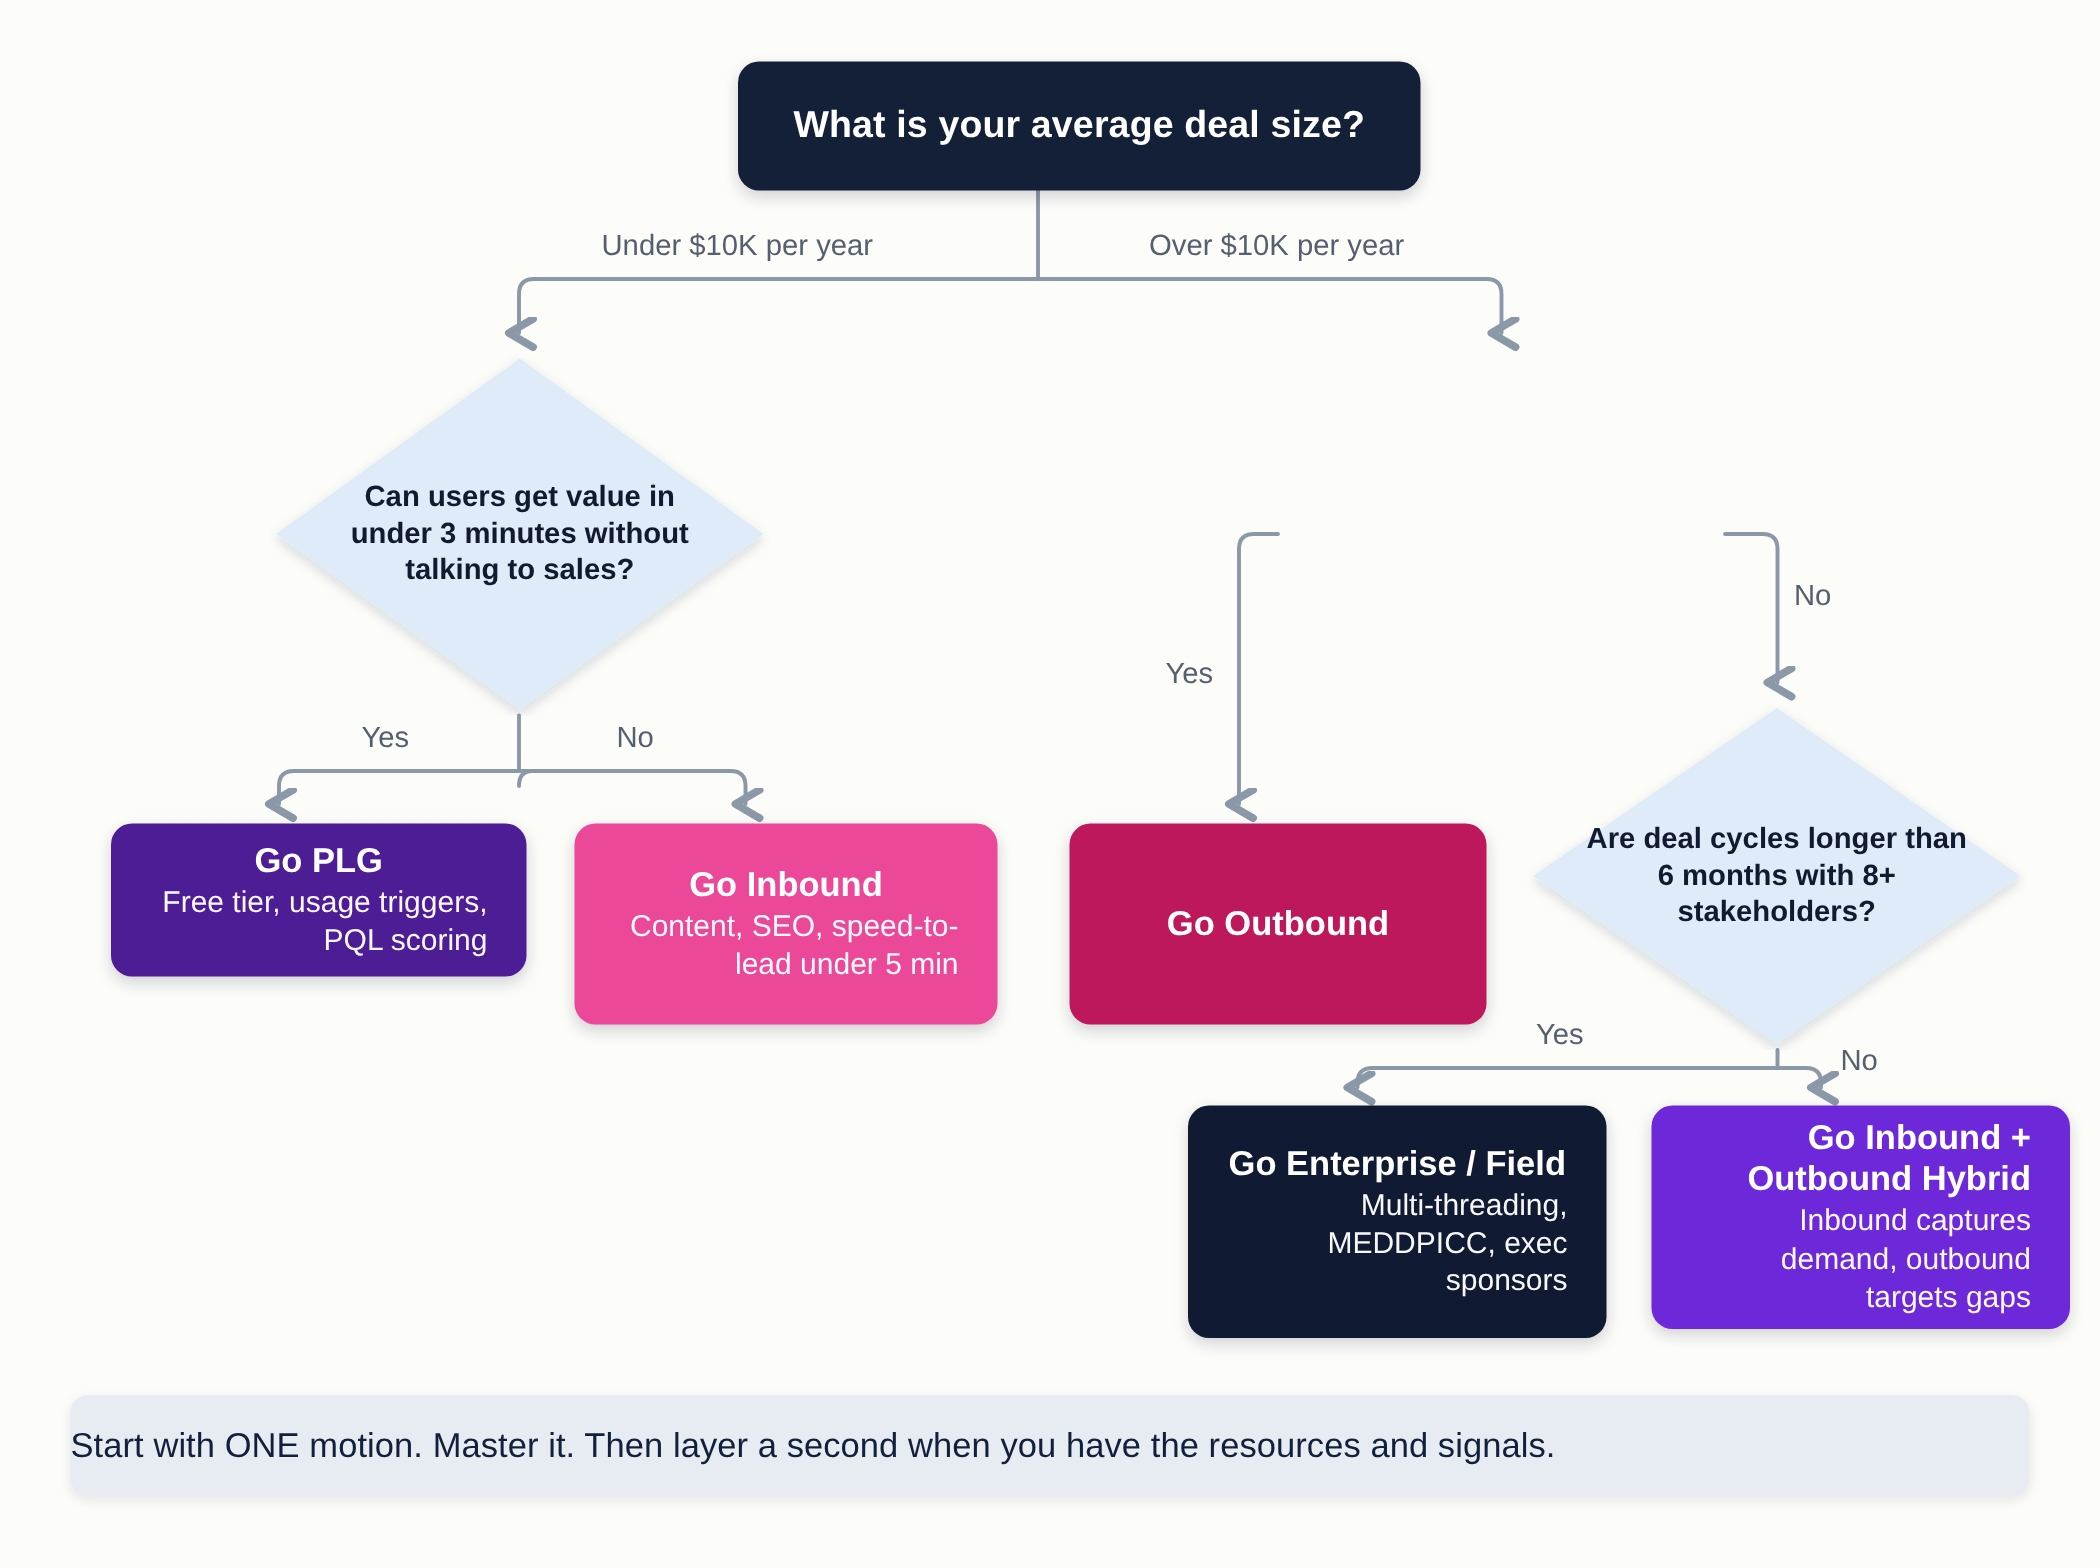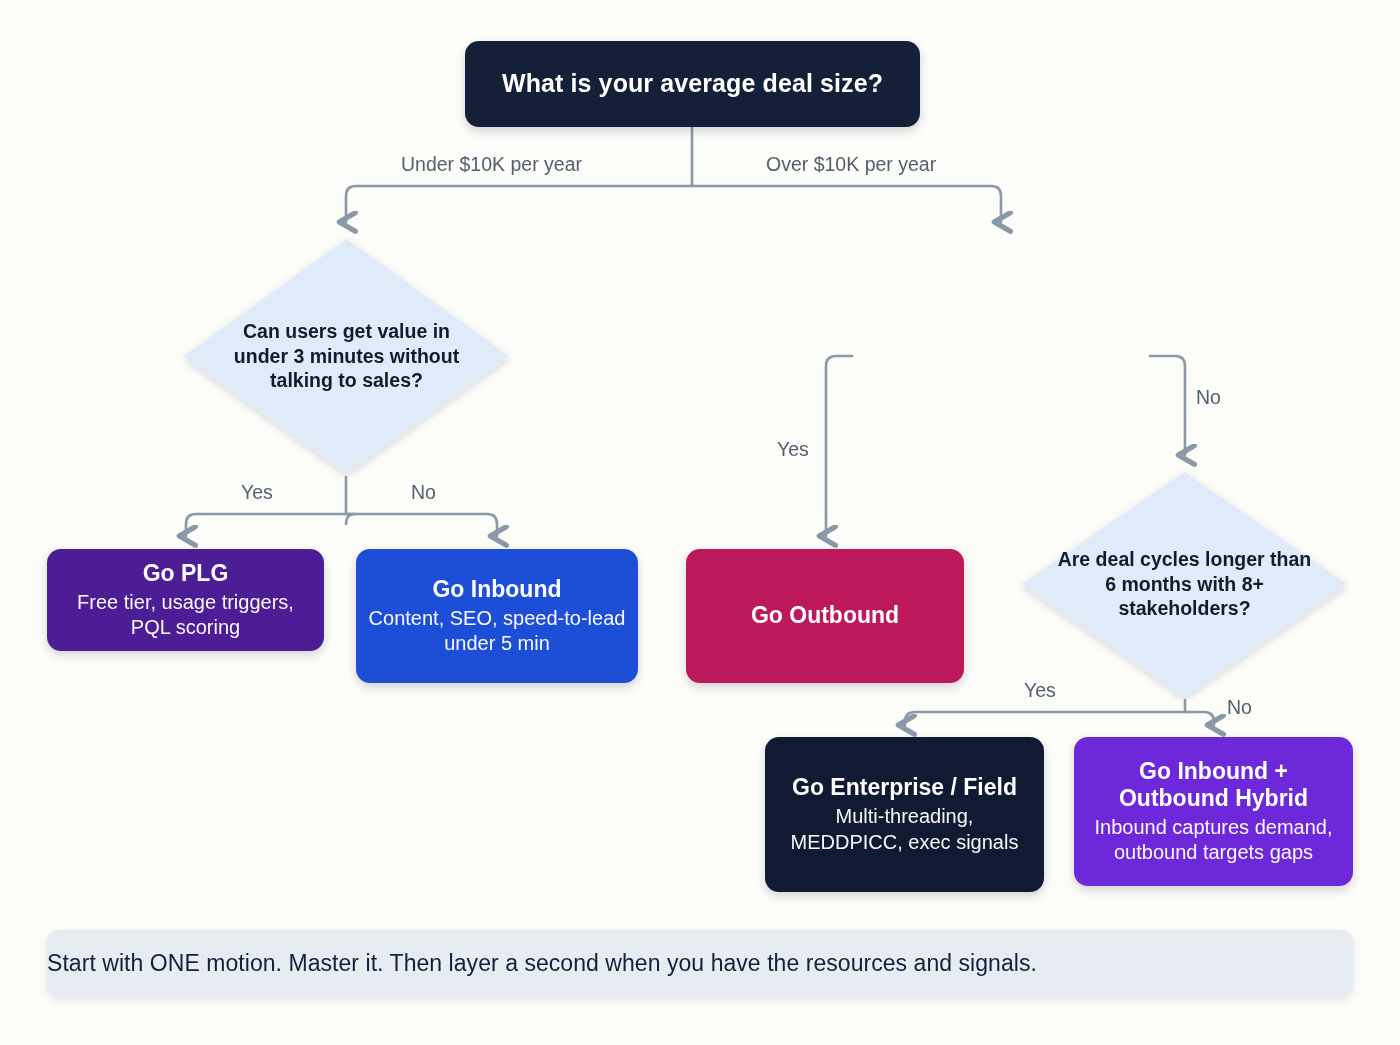--- a/index.html
+++ b/index.html
@@ -32,23 +32,24 @@
     box-sizing: border-box;
   }
 
   
   .boxnode {
     border-radius: 14px;
     display: flex;
     flex-direction: column;
     align-items: center;
     justify-content: center;
-    text-align: center;
+    text-align: right;
     box-shadow: 0 4px 10px rgba(20,30,55,0.18);
-    padding: 6px 12px;
+    padding: 6px 26px;
+    margin-left: 27px;
   }
   .boxnode .t {
     font-weight: bold;
     line-height: 1.18;
   }
   .boxnode .s {
     line-height: 1.26;
     margin-top: 3px;
   }
 
@@ -58,21 +59,21 @@
     color: #ffffff;
   }
   #root-node .t { font-size: 25px; letter-spacing: 0.1px; }
 
   #plg-node {
     left: 47px; top: 549px; width: 277px; height: 102px;
     background: #4c1d95; color: #ffffff;
   }
   #inbound-node {
     left: 356px; top: 549px; width: 282px; height: 134px;
-    background: #1d4ed8; color: #ffffff;
+    background: #ec4899; color: #ffffff;
   }
   #outbound-node {
     left: 686px; top: 549px; width: 278px; height: 134px;
     background: #be185d; color: #ffffff;
   }
   #enterprise-node {
     left: 765px; top: 737px; width: 279px; height: 155px;
     background: #101a32; color: #ffffff;
   }
   #hybrid-node {
@@ -212,21 +213,21 @@
     <div class="t">Go Inbound</div>
     <div class="s">Content, SEO, speed-to-lead under 5 min</div>
   </div>
 
   <div class="node boxnode outcome" id="outbound-node">
     <div class="t">Go Outbound</div>
   </div>
 
   <div class="node boxnode outcome" id="enterprise-node">
     <div class="t">Go Enterprise / Field</div>
-    <div class="s">Multi-threading, MEDDPICC, exec signals</div>
+    <div class="s">Multi-threading, MEDDPICC, exec sponsors</div>
   </div>
 
   <div class="node boxnode outcome" id="hybrid-node">
     <div class="t">Go Inbound + Outbound Hybrid</div>
     <div class="s">Inbound captures demand, outbound targets gaps</div>
   </div>
 
   <div class="edge-label" id="lbl-under">Under $10K per year</div>
   <div class="edge-label" id="lbl-over">Over $10K per year</div>
   <div class="edge-label" id="lbl-yes1">Yes</div>

